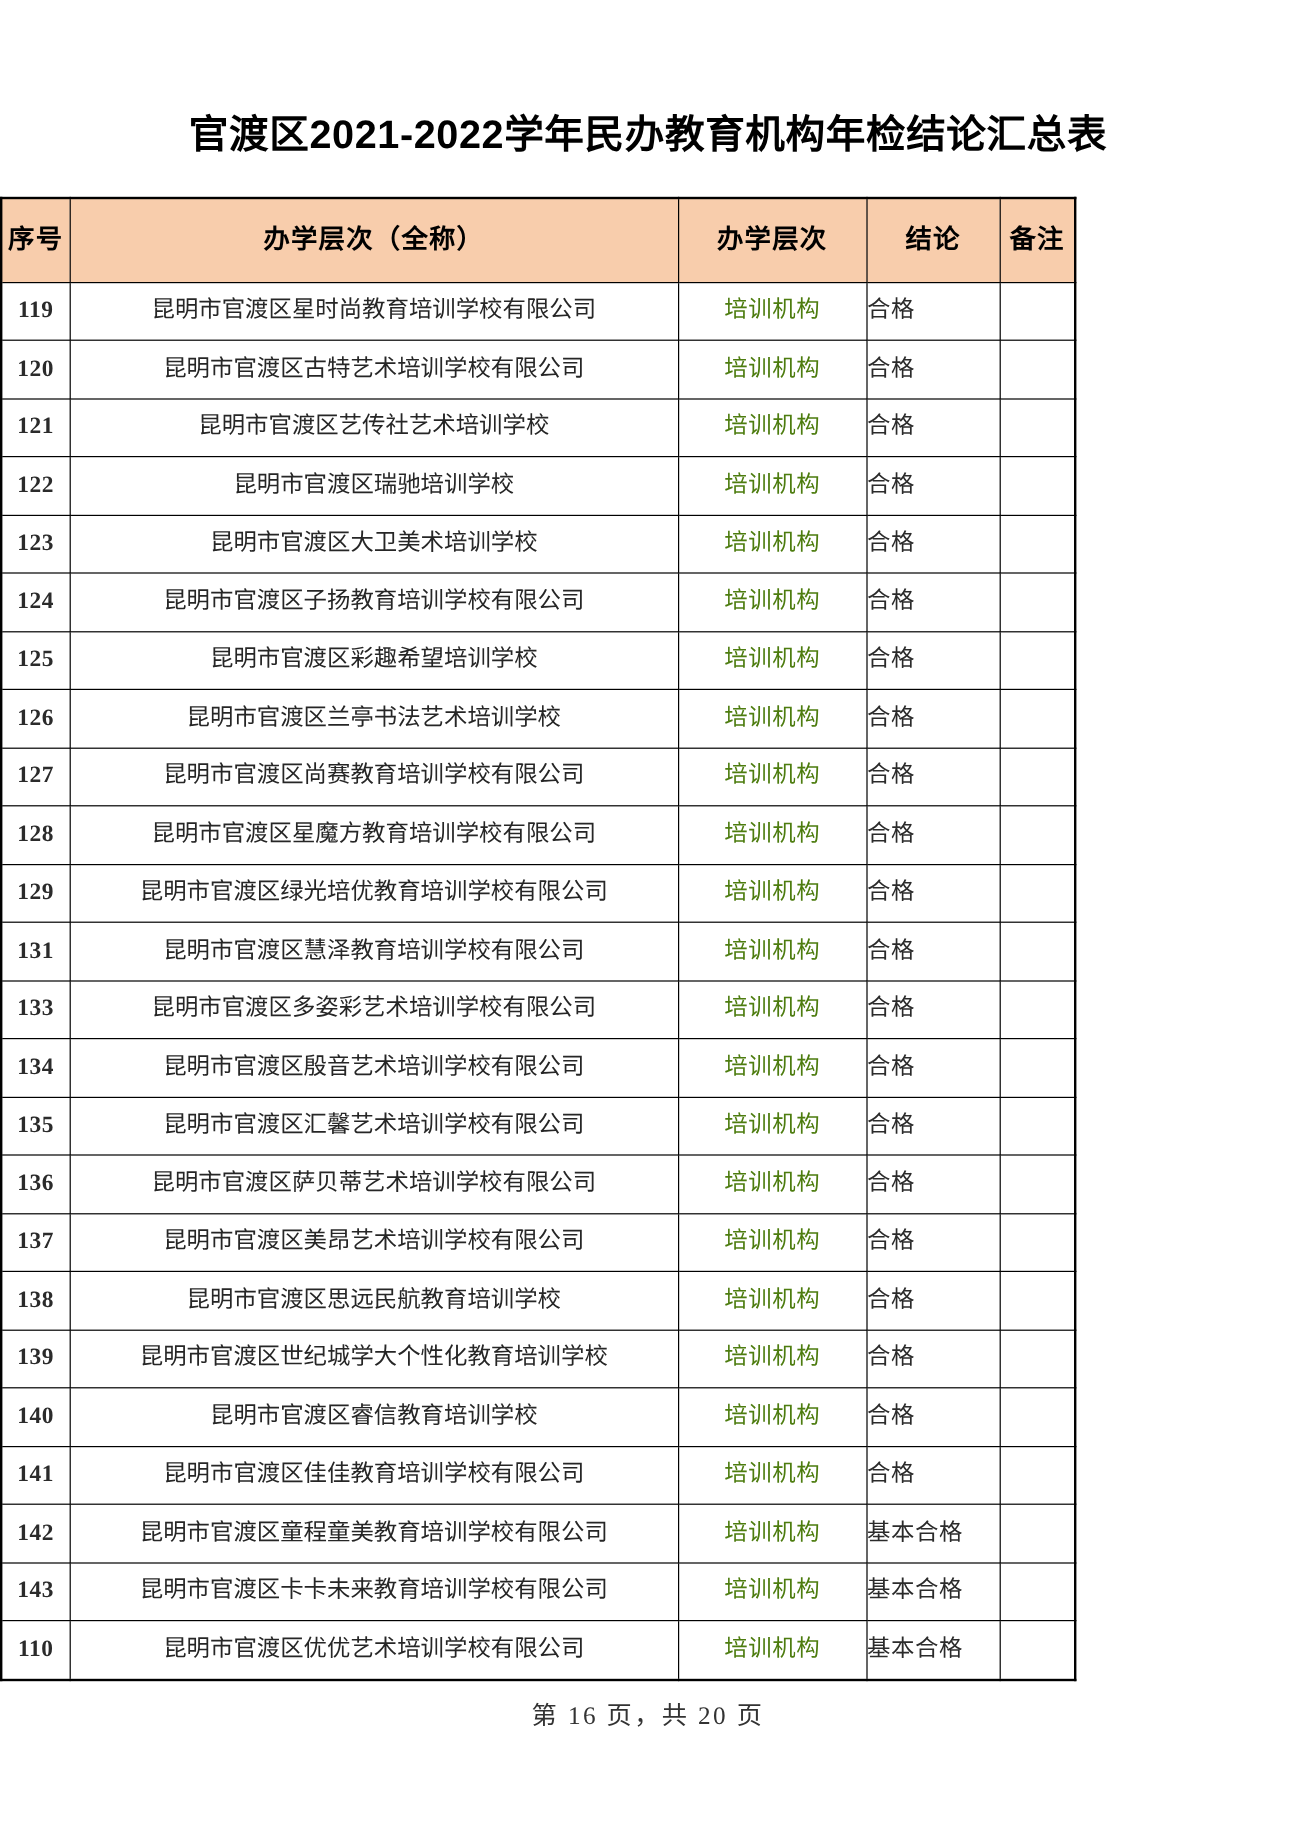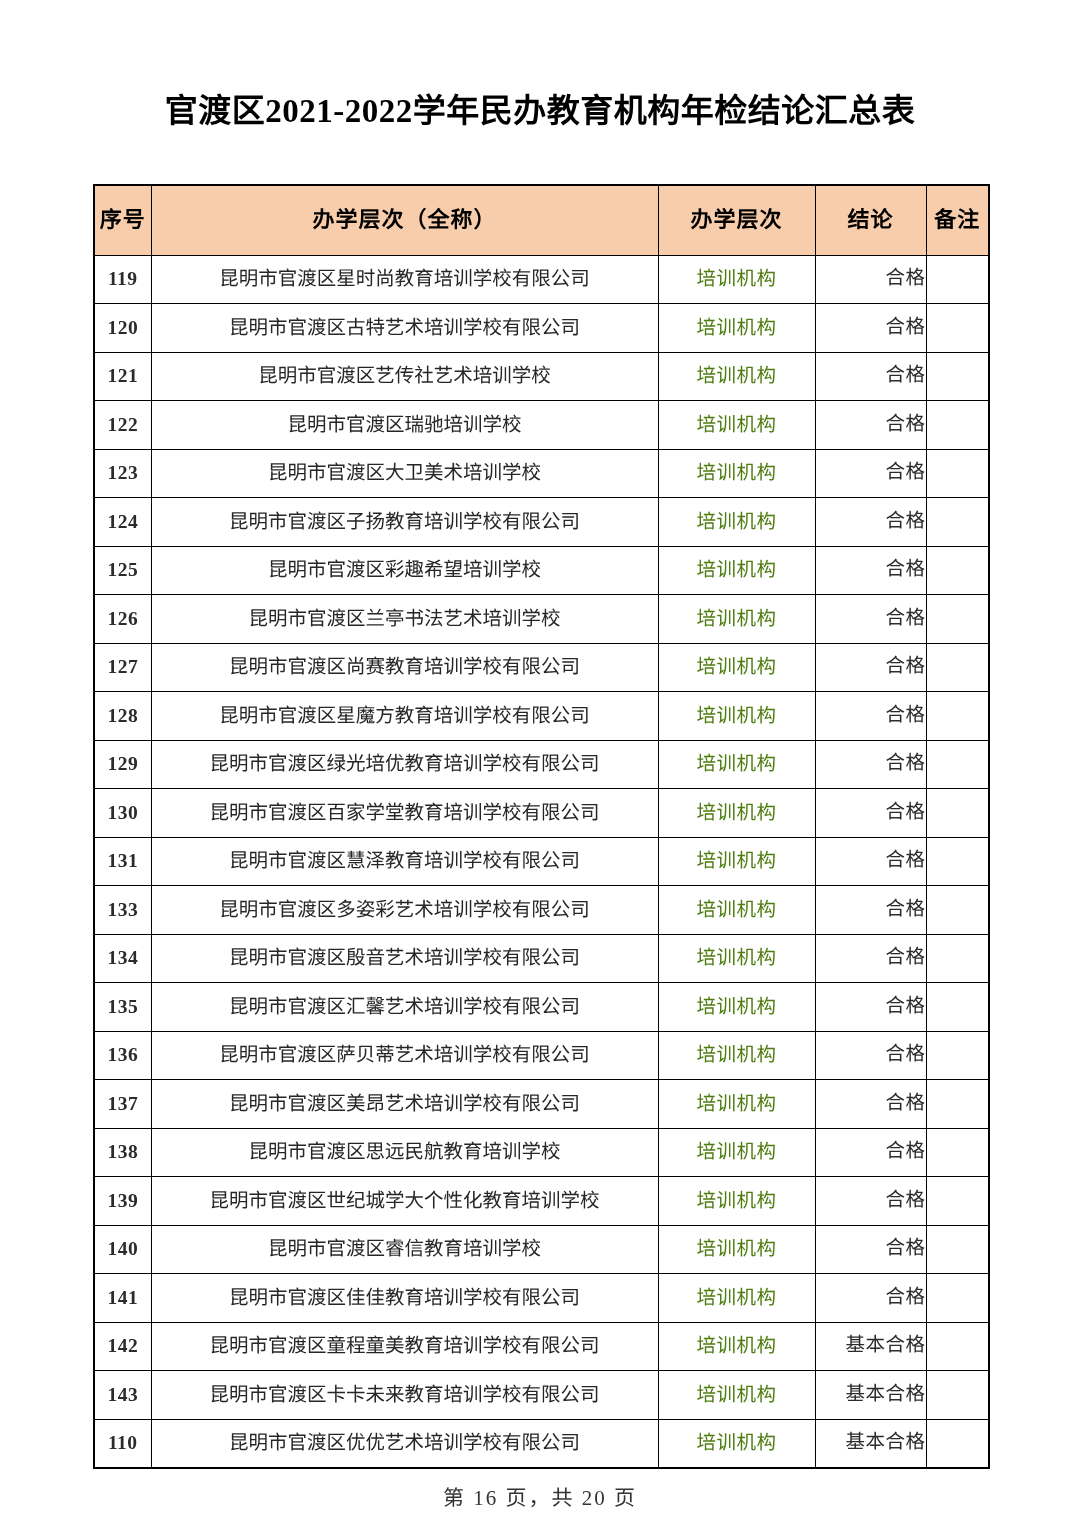--- a/index.html
+++ b/index.html
@@ -27,27 +27,26 @@
   .doc-title {
     text-align: center;
     font-size: 33px;
     font-weight: bold;
     letter-spacing: 0.5px;
     color: #000000;
     margin: 0;
     padding-top: 92px;
     padding-bottom: 0;
     line-height: 1.2;
-    font-family: Liberation Serif, serif;
+    font-family: Liberation Sans, sans-serif;
   }
 
   
   .table-wrap {
-    margin-top: 52px;
-    padding-left: 93px;
+    margin-top: 32px;
     padding-right: 92px;
   }
 
   table.summary {
     width: 895px;
     border-collapse: collapse;
     table-layout: fixed;
     border: 2px solid #000000;
   }
 
@@ -95,25 +94,24 @@
   }
 
   td.level {
     text-align: center;
     font-size: 19.5px;
     color: #4d7c0f;
     letter-spacing: 0.5px;
   }
 
   td.result {
-    text-align: right;
+    text-align: left;
     font-size: 19.5px;
     color: #2b2b2b;
     letter-spacing: 0.5px;
-    font-family: Liberation Mono, monospace;
   }
 
   td.remark {
     text-align: center;
     font-size: 19.5px;
   }
 
   
   .page-footer {
     text-align: center;
@@ -221,27 +219,20 @@
             <td class="remark"></td>
           </tr>
           <tr>
             <td class="seq">129</td>
             <td class="name">昆明市官渡区绿光培优教育培训学校有限公司</td>
             <td class="level">培训机构</td>
             <td class="result">合格</td>
             <td class="remark"></td>
           </tr>
           <tr>
-            <td class="seq">130</td>
-            <td class="name">昆明市官渡区百家学堂教育培训学校有限公司</td>
-            <td class="level">培训机构</td>
-            <td class="result">合格</td>
-            <td class="remark"></td>
-          </tr>
-          <tr>
             <td class="seq">131</td>
             <td class="name">昆明市官渡区慧泽教育培训学校有限公司</td>
             <td class="level">培训机构</td>
             <td class="result">合格</td>
             <td class="remark"></td>
           </tr>
           <tr>
             <td class="seq">133</td>
             <td class="name">昆明市官渡区多姿彩艺术培训学校有限公司</td>
             <td class="level">培训机构</td>

